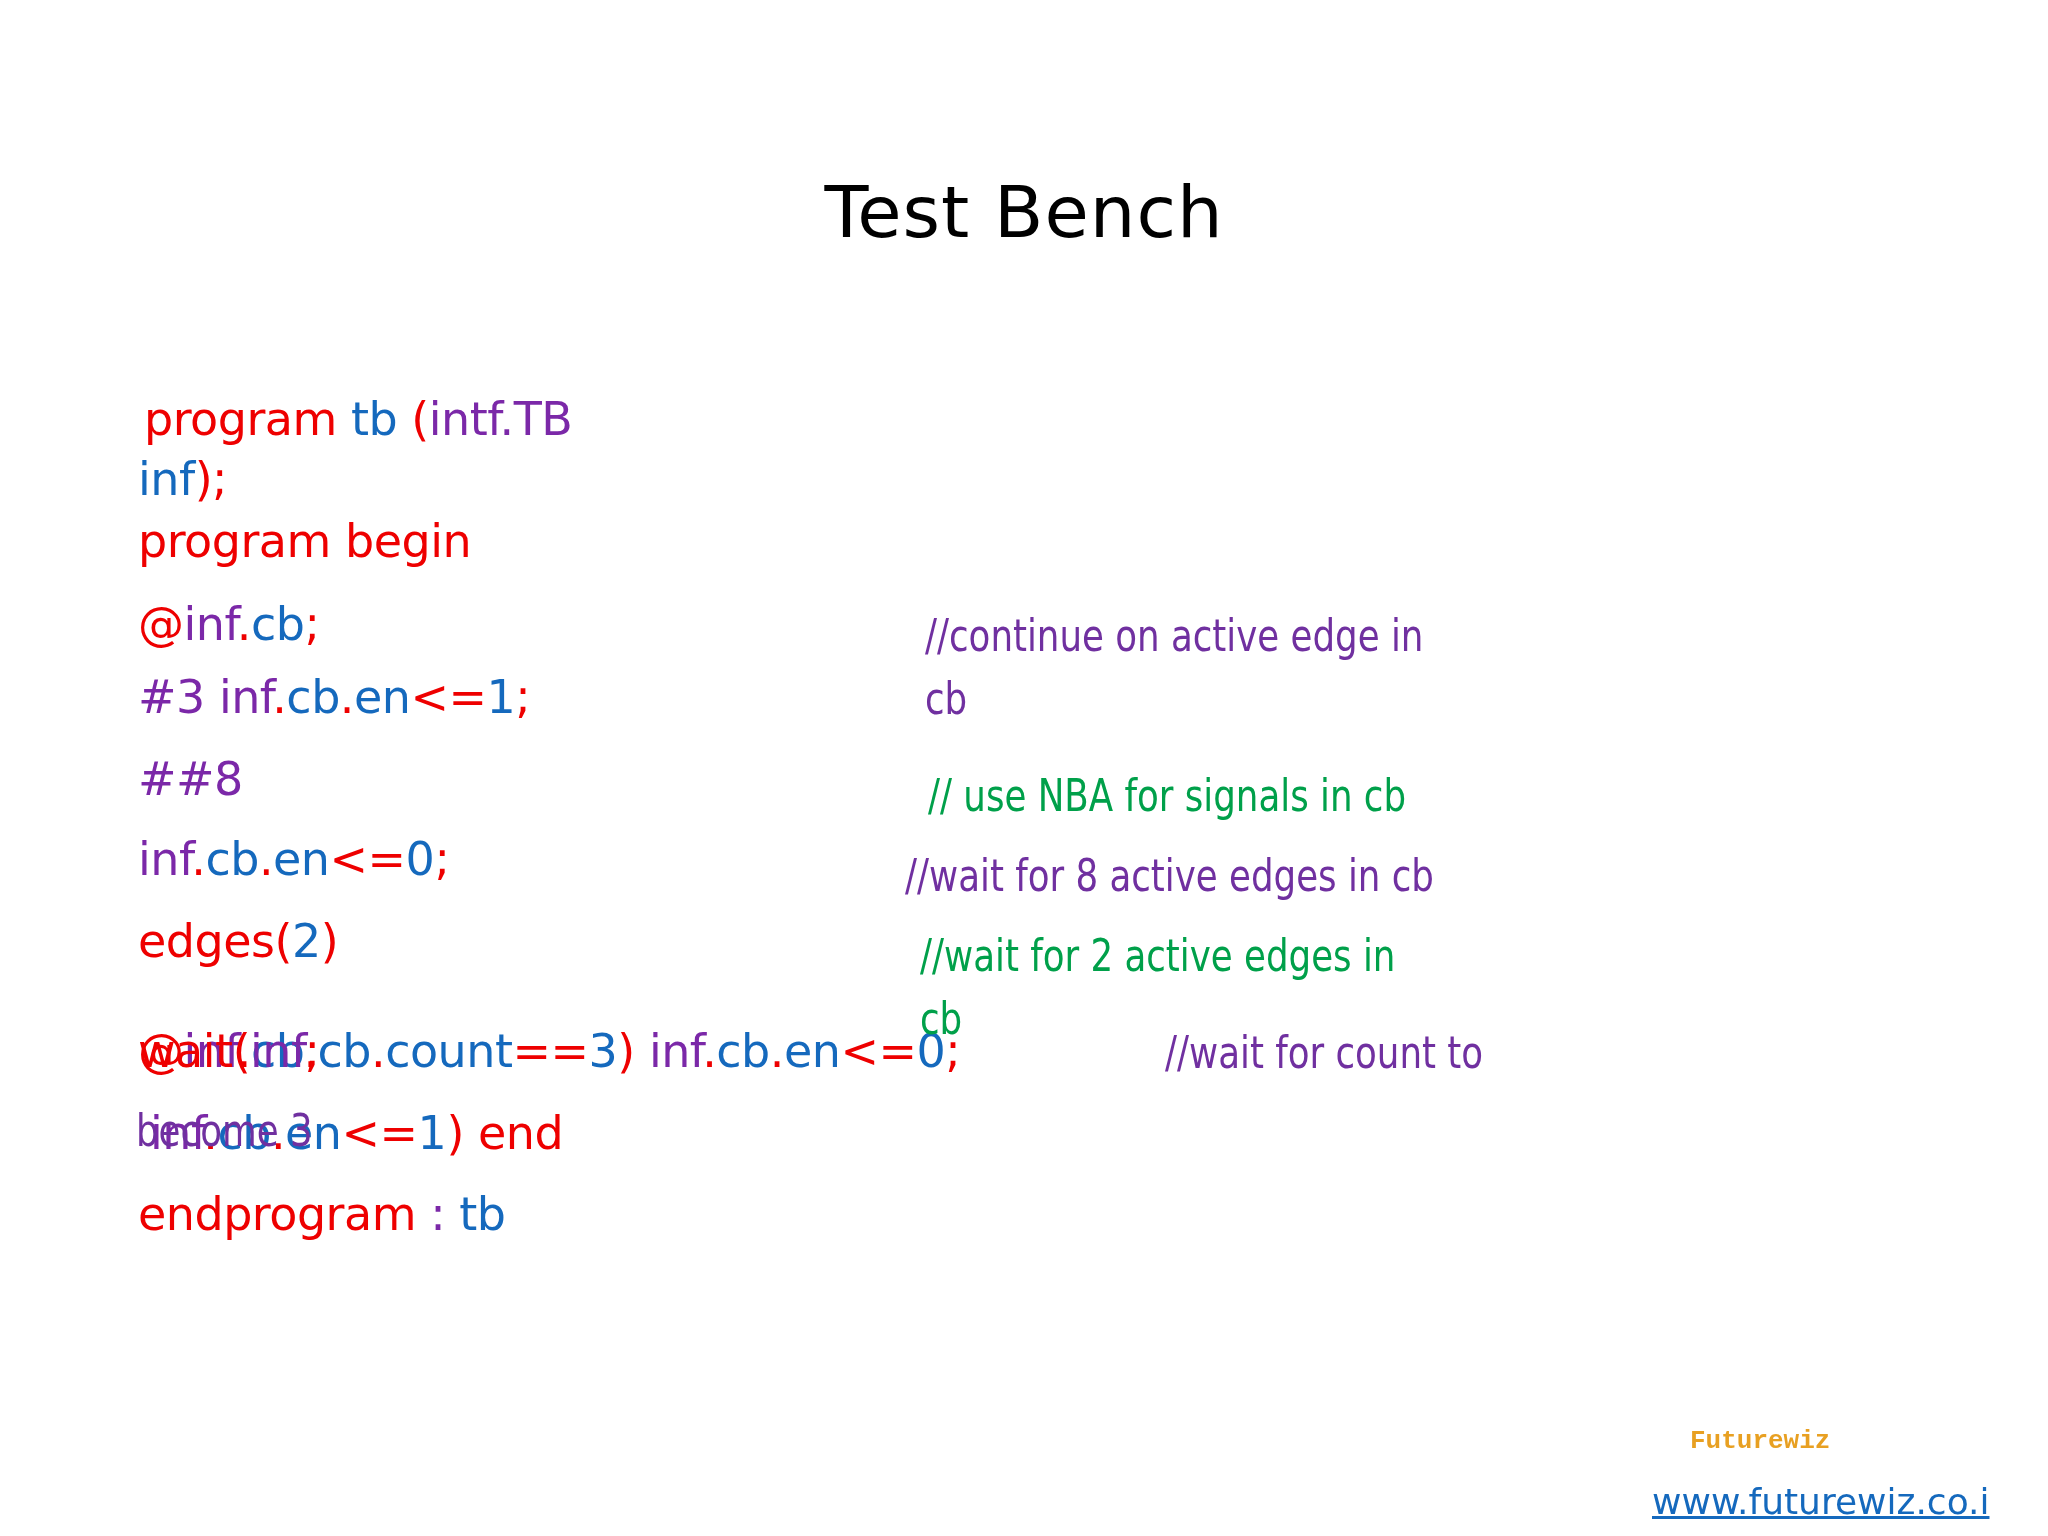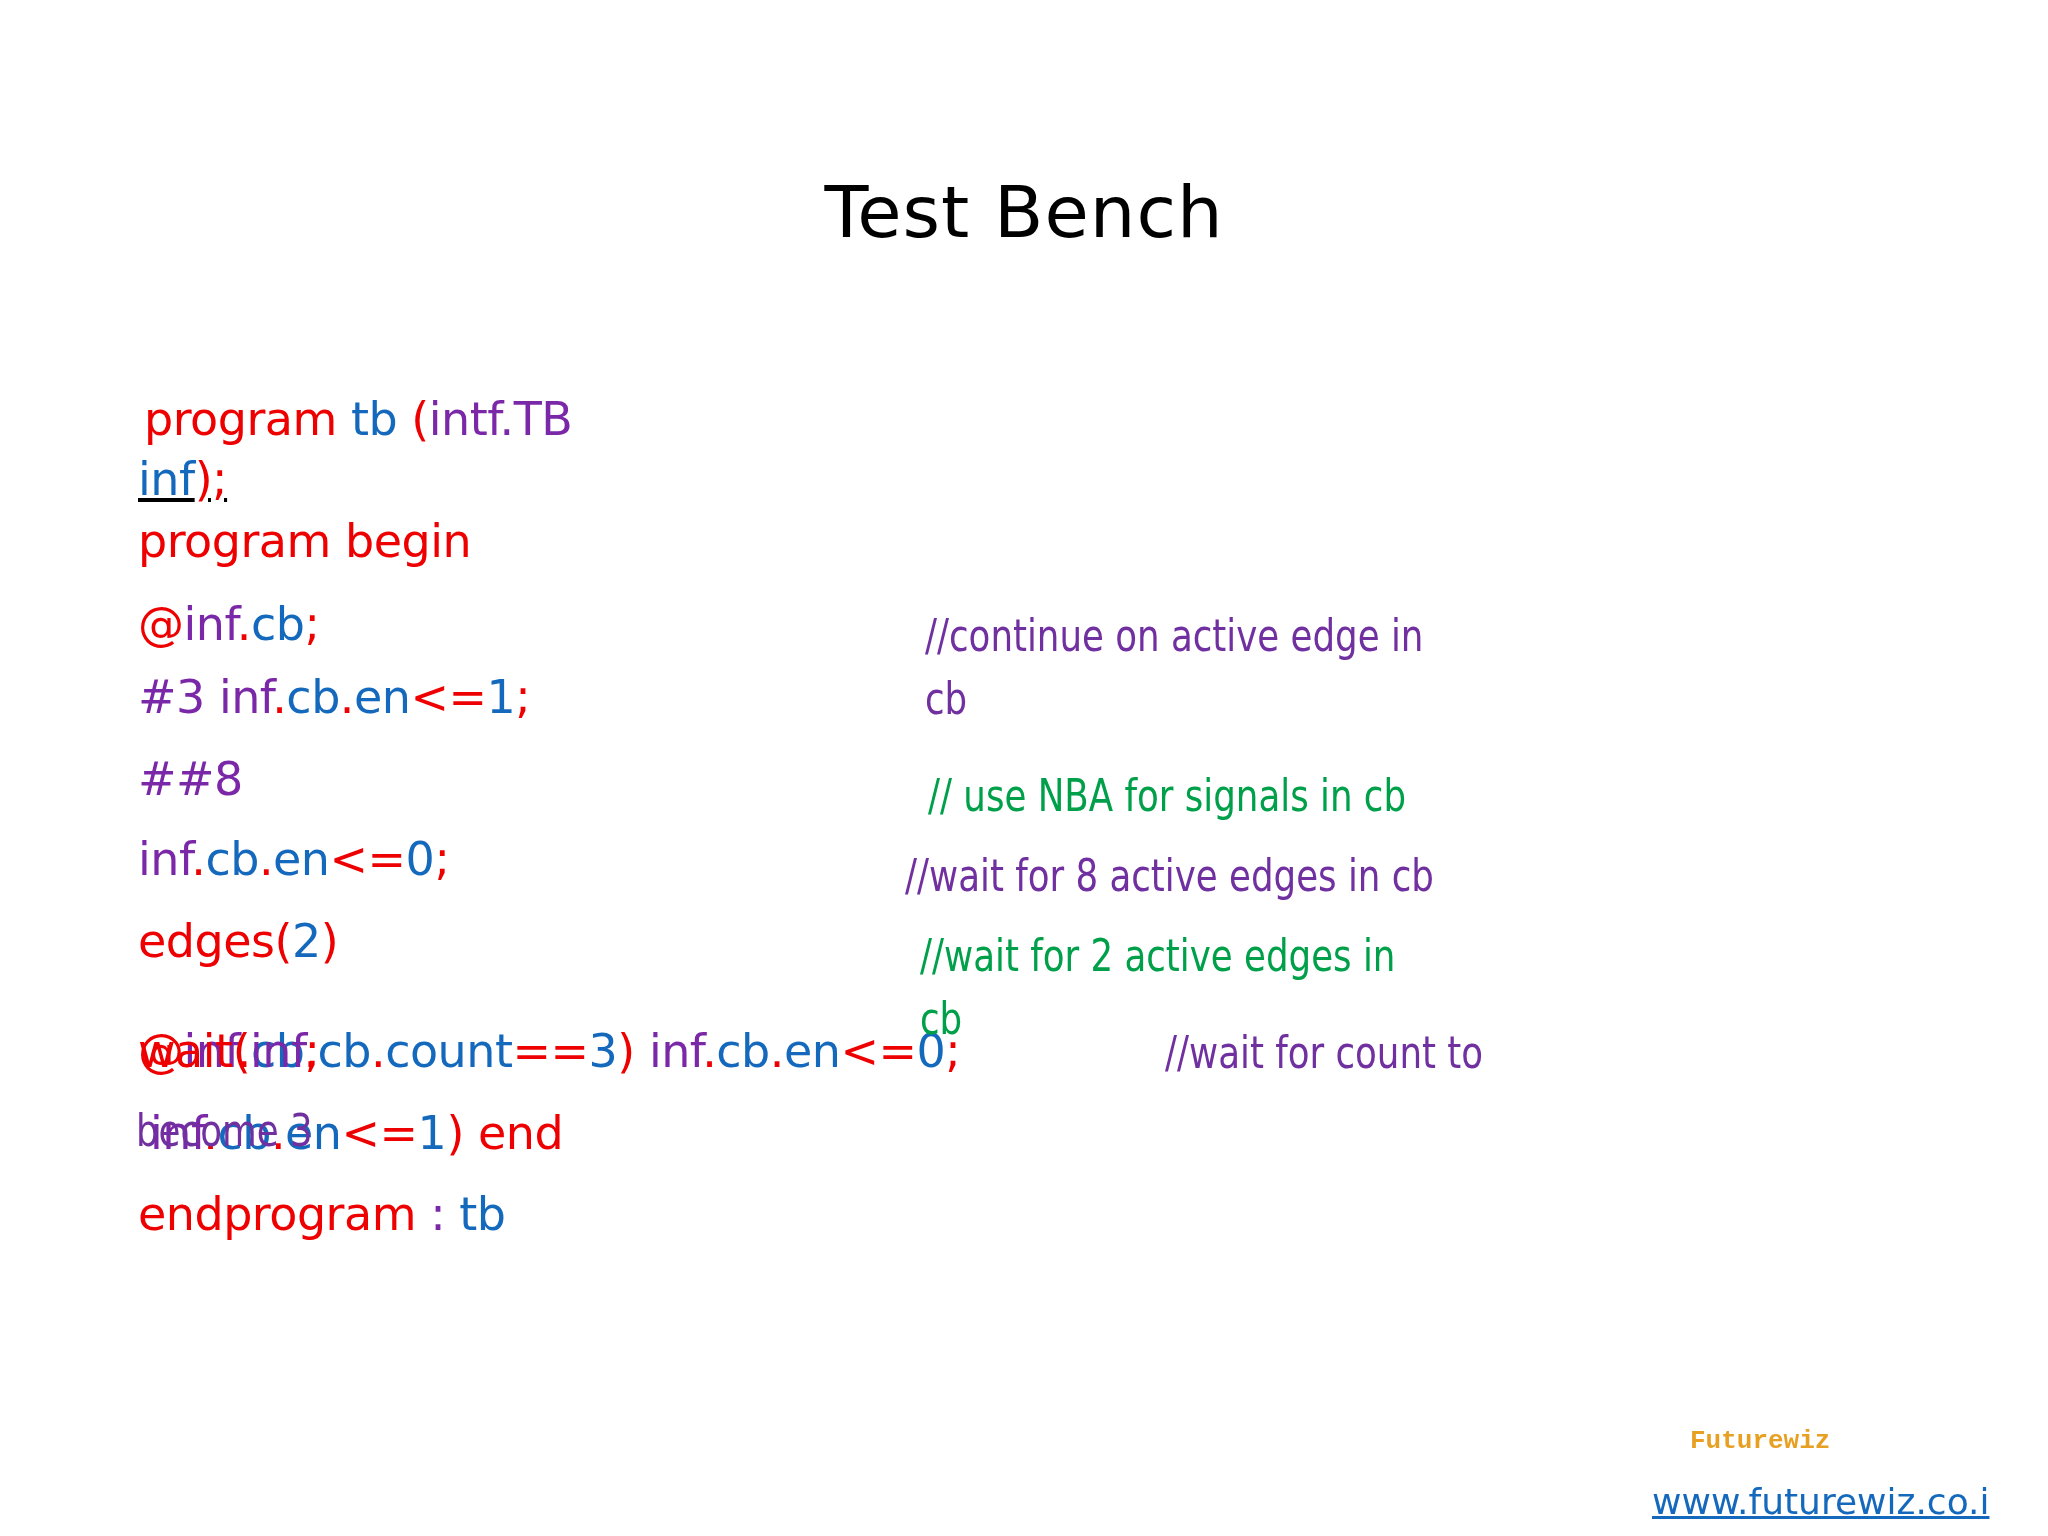--- a/index.html
+++ b/index.html
@@ -81,21 +81,21 @@
 </style>
 </head>
 <body>
 
 <div id="slide-title">Test Bench</div>
 
 <div class="code-line" style="left:138px; top:390px;margin-left:6px;">
   <span class="kw">program </span><span class="idb">tb </span><span class="kw">(</span><span class="idp">intf.TB</span>
 </div>
 
-<div class="code-line" style="left:138px; top:450px;text-decoration:underline;">
+<div class="code-line" style="left:138px; top:450px;">
   <span class="idb">inf</span><span class="kw">);</span>
 </div>
 
 <div class="code-line" style="left:138px; top:512px;">
   <span class="kw">program begin</span>
 </div>
 
 <div class="code-line" style="left:138px; top:595px;">
   <span class="kw">@</span><span class="idp">inf</span><span class="kw">.</span><span class="idb">cb</span><span class="kw">;</span>
 </div>

